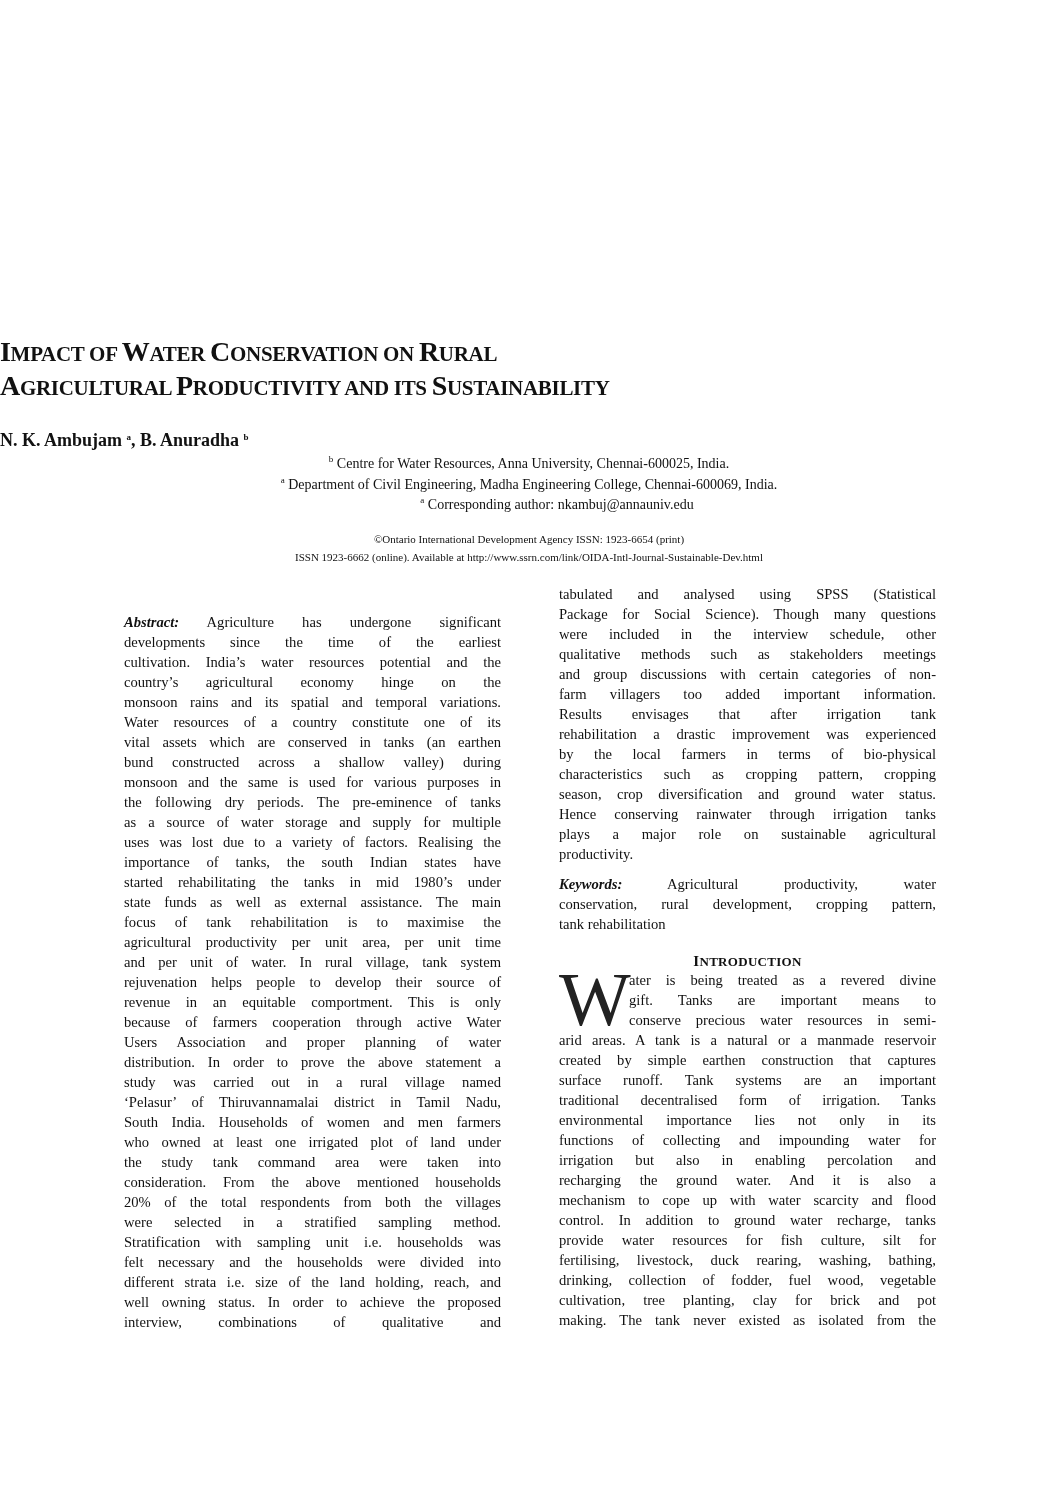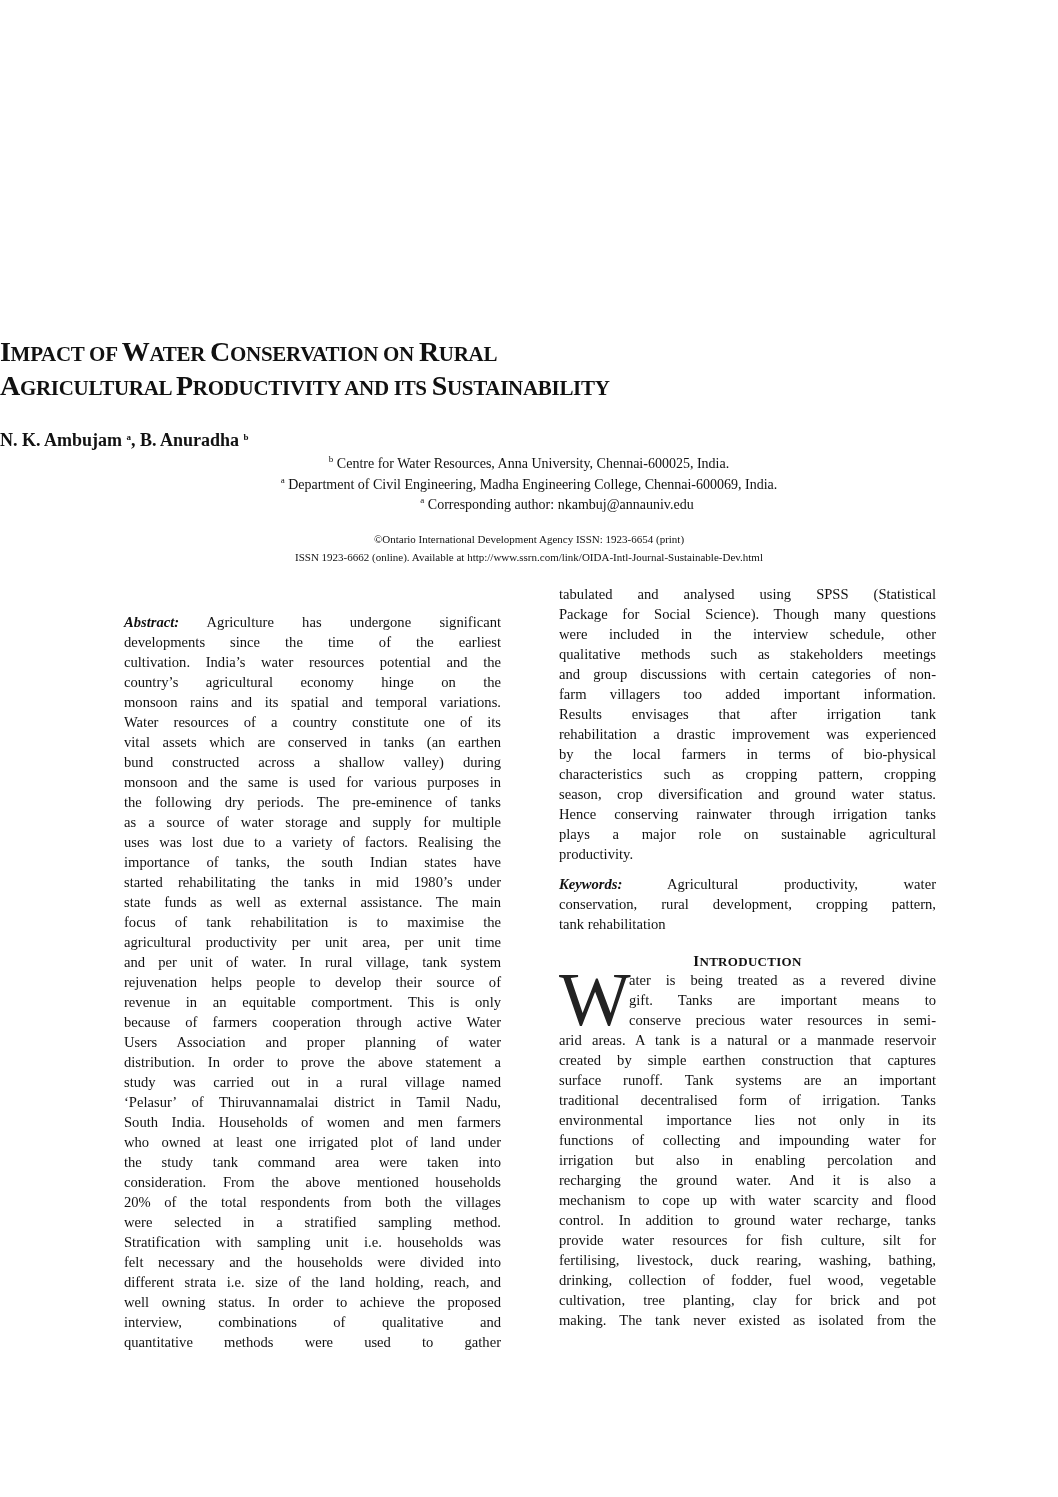--- a/index.html
+++ b/index.html
@@ -89,21 +89,20 @@
     <div class="ln"><span>who owned at least one irrigated plot of land under</span></div>
     <div class="ln"><span>the study tank command area were taken into</span></div>
     <div class="ln"><span>consideration. From the above mentioned households</span></div>
     <div class="ln"><span>20% of the total respondents from both the villages</span></div>
     <div class="ln"><span>were selected in a stratified sampling method.</span></div>
     <div class="ln"><span>Stratification with sampling unit i.e. households was</span></div>
     <div class="ln"><span>felt necessary and the households were divided into</span></div>
     <div class="ln"><span>different strata i.e. size of the land holding, reach, and</span></div>
     <div class="ln"><span>well owning status. In order to achieve the proposed</span></div>
     <div class="ln"><span>interview, combinations of qualitative and</span></div>
-    <div class="ln"><span>quantitative methods were used to gather</span></div>
   </div>
 
 <div class="col" id="col-right">
     <div class="ln"><span>tabulated and analysed using SPSS (Statistical</span></div>
     <div class="ln"><span>Package for Social Science). Though many questions</span></div>
     <div class="ln"><span>were included in the interview schedule, other</span></div>
     <div class="ln"><span>qualitative methods such as stakeholders meetings</span></div>
     <div class="ln"><span>and group discussions with certain categories of non-</span></div>
     <div class="ln"><span>farm villagers too added important information.</span></div>
     <div class="ln"><span>Results envisages that after irrigation tank</span></div>

